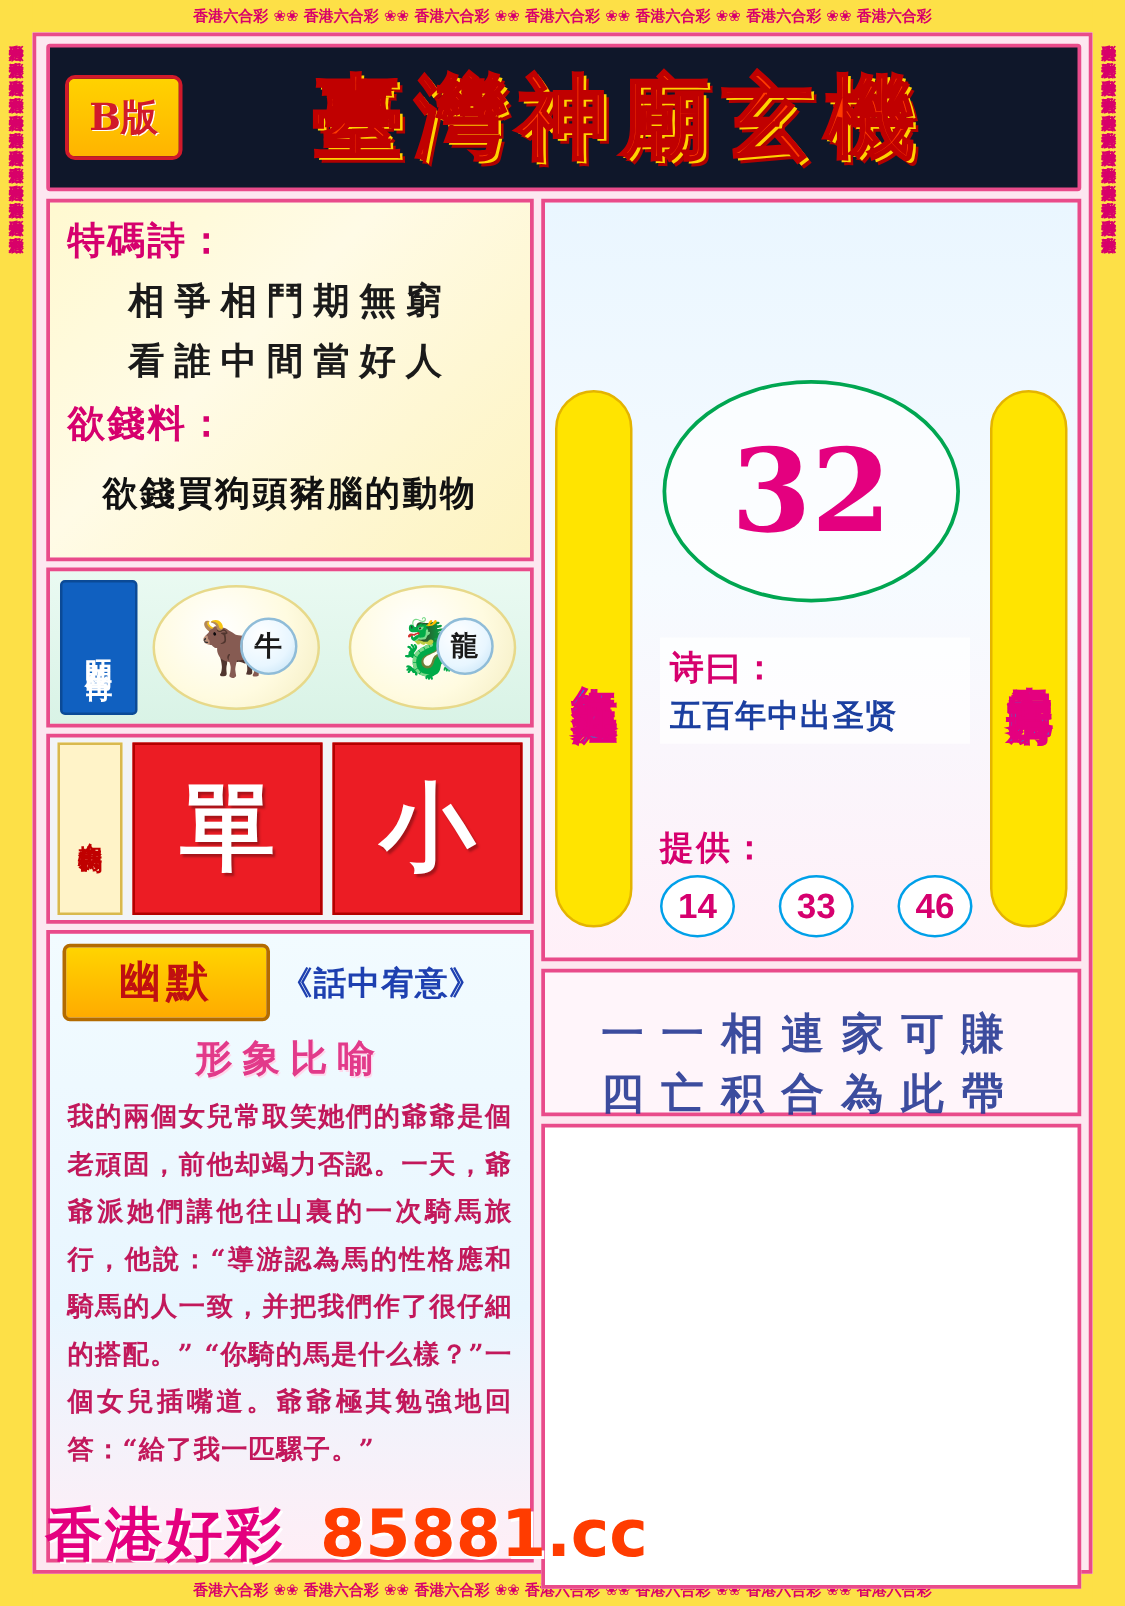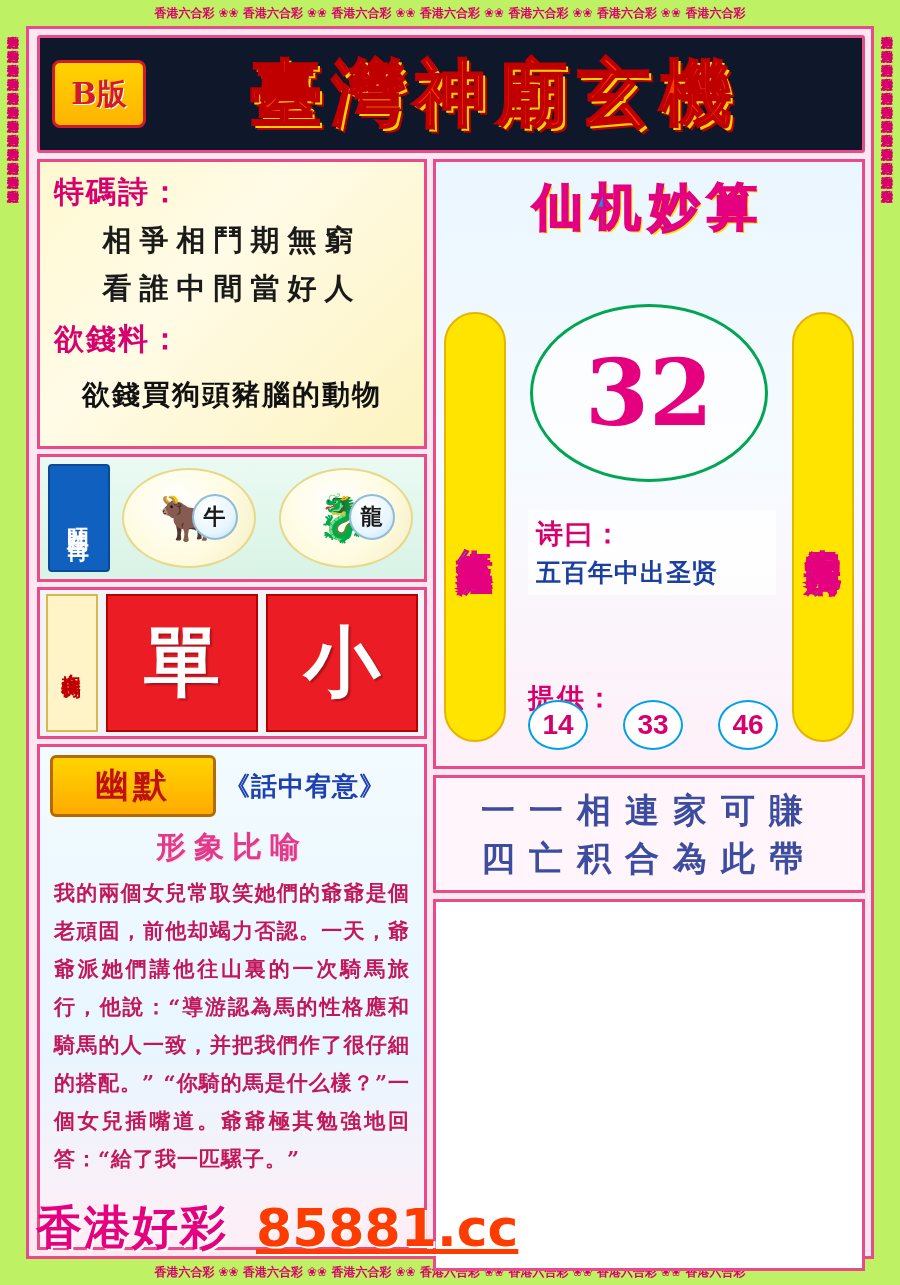--- a/index.html
+++ b/index.html
@@ -18,21 +18,21 @@
   
   #page {
     position: absolute;
     inset: 0;
     background: #ffffff;
   }
 
   .marquee {
     position: absolute;
     overflow: hidden;
-    background: #bef264;
+    background: #fde047;
     color: #d8006a;
     font-size: 12px;
     font-weight: bold;
     white-space: nowrap;
     letter-spacing: 0px;
   }
   .marquee-h {
     left: 0; width: 900px; height: 26px;
     line-height: 26px;
     text-align: center;
@@ -391,21 +391,20 @@
   }
   #tigong-label {
     position: absolute;
     left: 92px;
     top: 498px;
     color: #d6006e;
     font-size: 27px;
     font-weight: bold;
     font-family: "DejaVu Serif", "Liberation Serif", serif;
     letter-spacing: 2px;
-    margin-top: 20px;
   }
   #numbers-row {
     position: absolute;
     left: 92px;
     top: 538px;
     width: 250px;
     display: flex;
     justify-content: space-between;
   }
   .num-ball {
@@ -420,21 +419,21 @@
     font-family: Liberation Sans, sans-serif;
   }
 
   
   #couplet-panel {
     margin-top: 6px;
     height: 118px;
     background: #fff5fa;
     border: 3px solid #e94b8a;
     box-sizing: border-box;
-    padding: 8px 6px;
+    padding: 25px 6px;
   }
   .couplet-line {
     color: #1b2f8f;
     font-size: 34px;
     font-weight: bold;
     font-family: "DejaVu Serif", "Liberation Serif", serif;
     letter-spacing: 14px;
     text-align: center;
     line-height: 48px;
     opacity: .85;
@@ -470,21 +469,20 @@
     letter-spacing: 2px;
     text-shadow: 2px 2px 0 #ffffff;
   }
   #footer-site {
     color: #ff3c00;
     font-size: 52px;
     font-weight: bold;
     font-family: "DejaVu Sans", "Liberation Sans", sans-serif;
     margin-left: 28px;
     text-shadow: 2px 2px 0 #ffffff;
-    text-decoration: underline;
   }
 </style>
 </head>
 <body>
 
 <div id="page">
 
   <div class="marquee marquee-h" id="marquee-top">
     <span>香港六合彩 ❀❀ 香港六合彩 ❀❀ 香港六合彩 ❀❀ 香港六合彩 ❀❀ 香港六合彩 ❀❀ 香港六合彩 ❀❀ 香港六合彩</span>
   </div>
@@ -543,21 +541,20 @@
           <div id="humor-sub">《話中宥意》</div>
         </div>
         <div id="humor-title2">形象比喻</div>
         <div id="humor-body">我的兩個女兒常取笑她們的爺爺是個老頑固，前他却竭力否認。一天，爺爺派她們講他往山裏的一次騎馬旅行，他說：“導游認為馬的性格應和騎馬的人一致，并把我們作了很仔細的搭配。”  “你騎的馬是什么樣？”一個女兒插嘴道。爺爺極其勉強地回答：“給了我一匹騾子。”</div>
       </div>
     </div>
 
     <div id="right-col">
 
       <div class="panel" id="xianji-panel">
-        <div id="xianji-title">仙机妙算</div>
 
         <div class="side-strip" id="strip-left">红人当红走天涯</div>
         <div class="side-strip" id="strip-right">大闹天宫无所谓</div>
 
         <div id="big-circle">
           <span id="big-number">32</span>
         </div>
 
         <div id="shi-box">
           <div id="shi-label">诗曰：</div>

